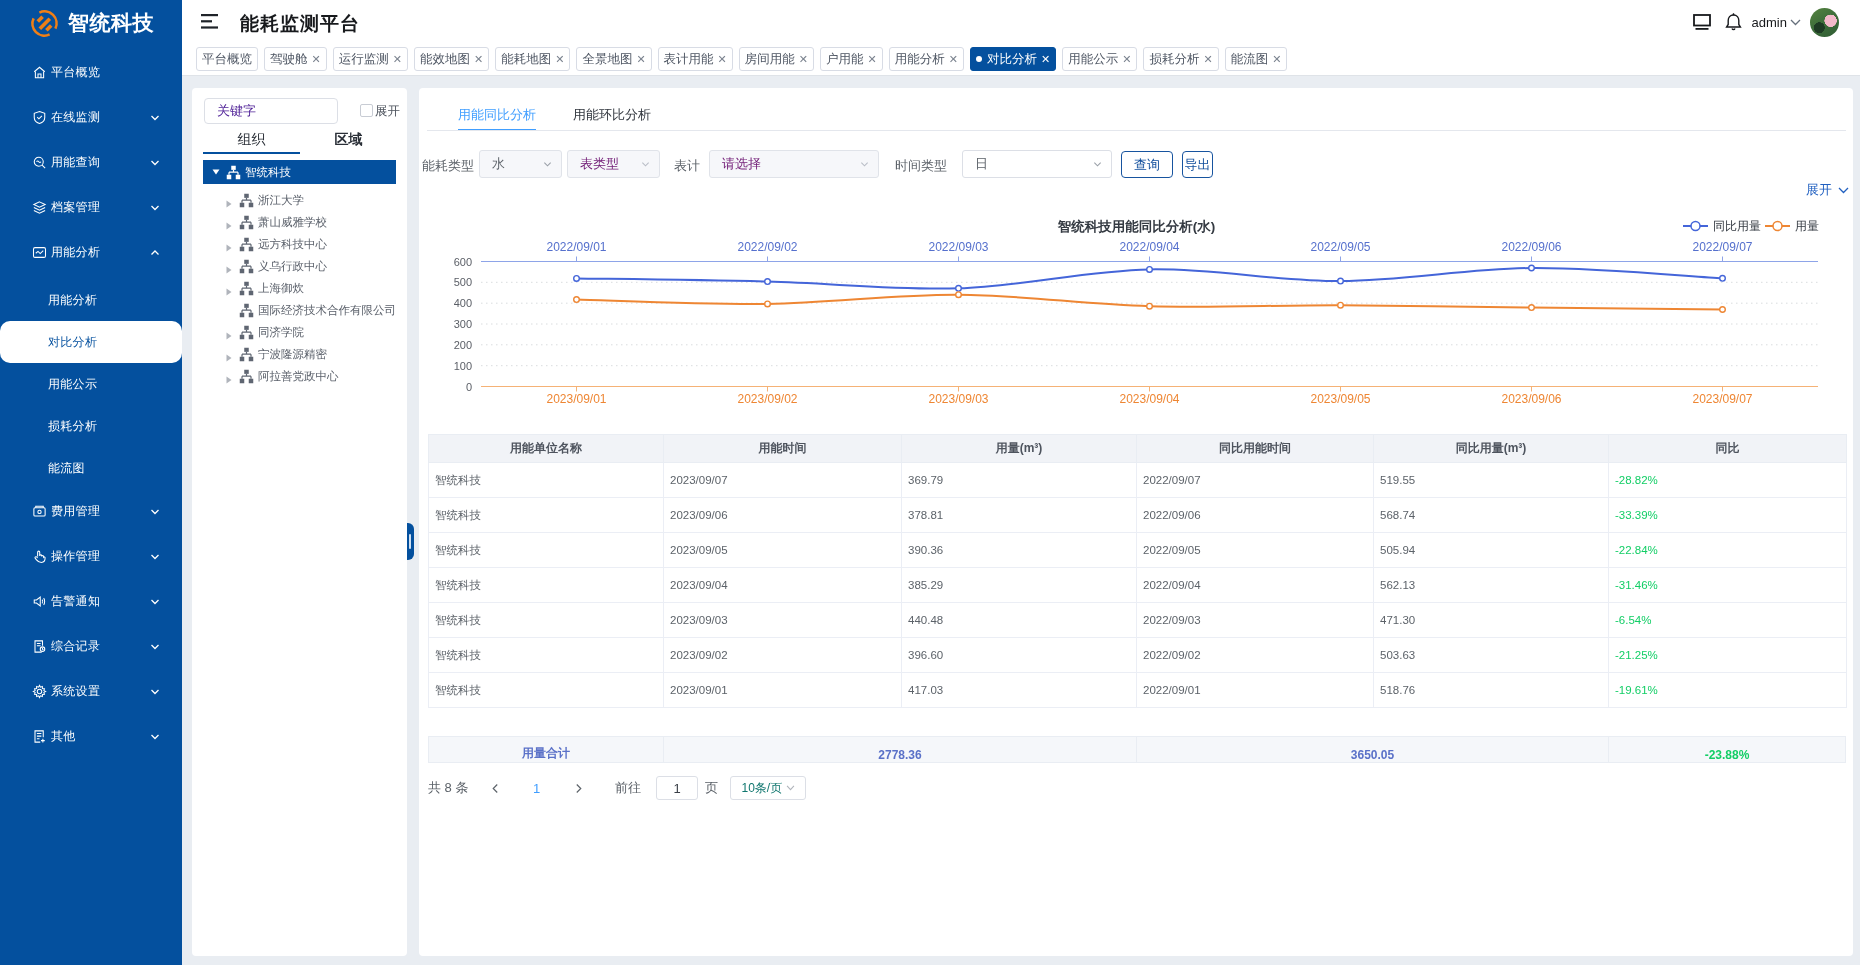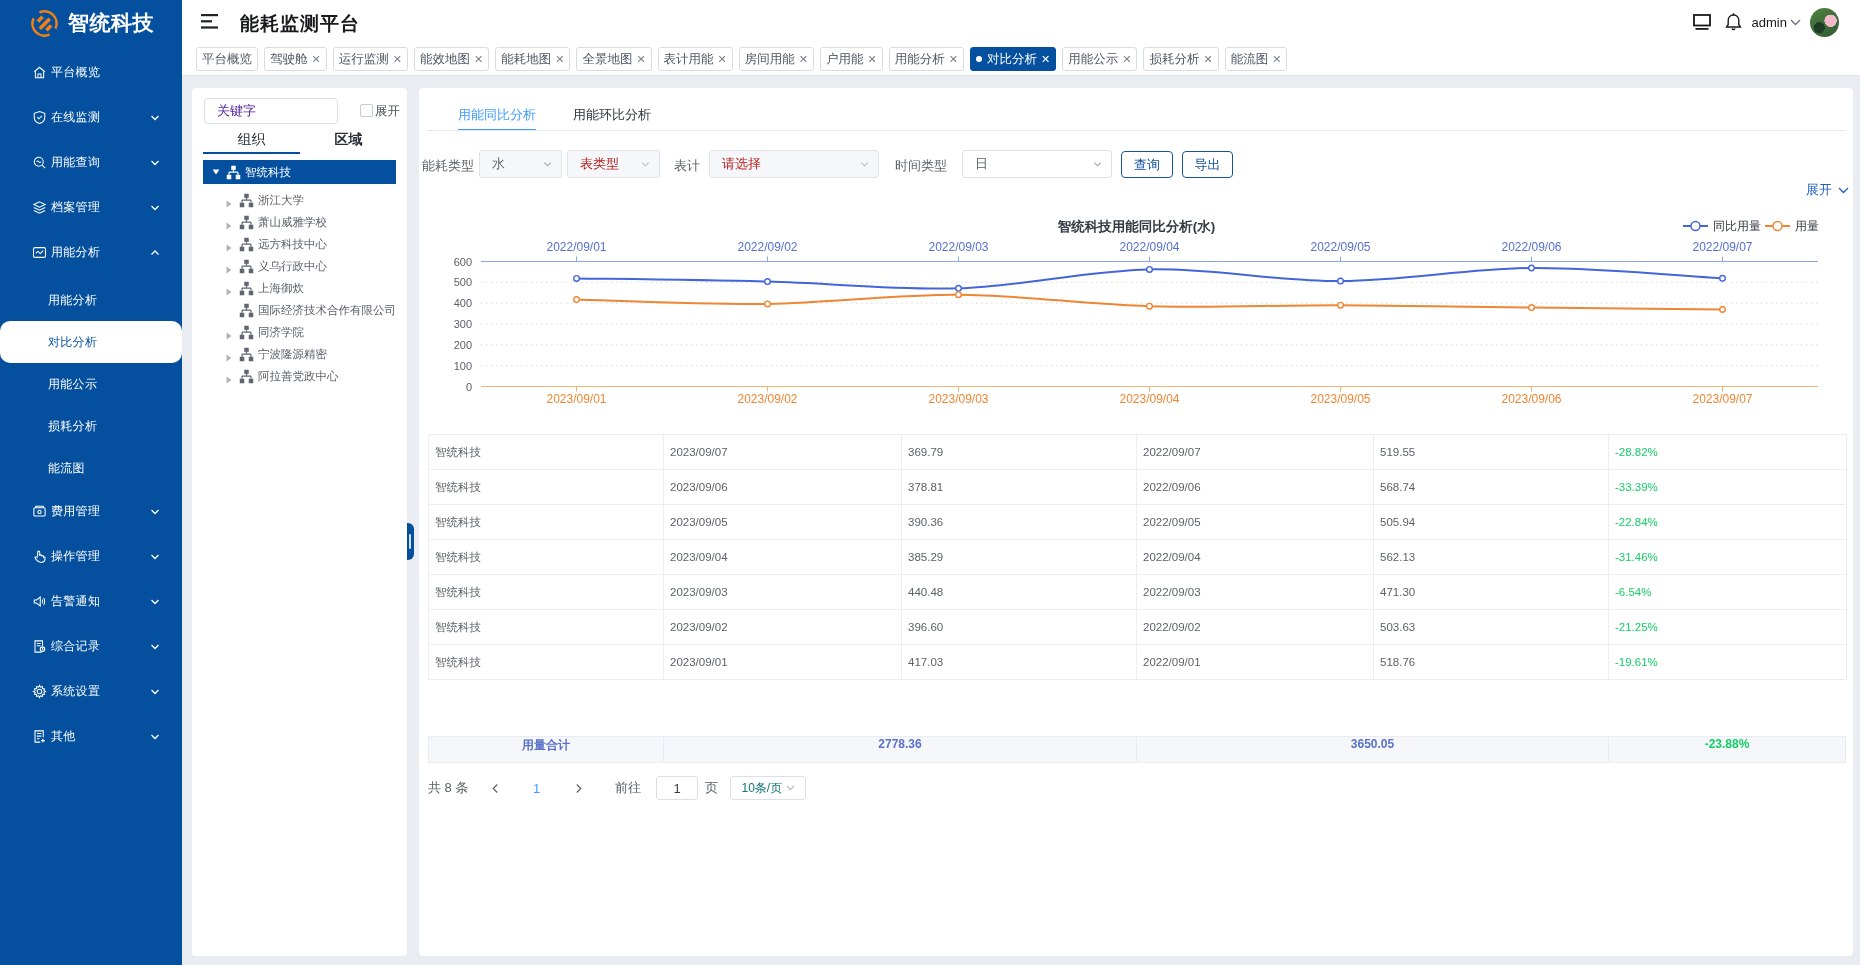--- a/index.html
+++ b/index.html
@@ -53,32 +53,32 @@
 .lvl1{padding-left:19px;align-items:flex-end;}
 
 .itab{position:absolute;top:106px;font-size:13px;}
 #itab1{left:458px;color:#409eff;}
 #itab2{left:573px;color:#2f343c;}
 #iunder{position:absolute;left:458px;top:129px;width:78px;height:2px;background:#409eff;}
 #idivide{position:absolute;left:427px;top:130px;width:1419px;height:1px;background:#e4e7ed;}
 
 .flab{position:absolute;top:157px;font-size:13px;color:#5c6269;}
 .fsel{position:absolute;top:150px;height:28px;border:1px solid #e0e3e9;border-radius:3px;background:#f6f7fa;font-size:13px;color:#5c6269;line-height:26px;padding-left:12px;}
-.fsel.ph{color:#b91c1c;}
+.fsel.ph{color:#701a75;}
 .fsel .vv{position:absolute;right:9px;top:9px;width:9px;height:9px;}
 .fbtn{position:absolute;top:151px;height:27px;border:1px solid #17549f;border-radius:4px;background:#fff;color:#114e9c;font-size:13px;text-align:center;line-height:25px;}
 #expand{position:absolute;left:1806px;top:181px;font-size:13px;color:#2160c0;}
 
 #tbl{position:absolute;left:428px;top:434px;width:1418px;border-collapse:collapse;table-layout:fixed;font-size:11.5px;}
 #tbl th{height:28px;background:#f1f3f7;color:#4e545e;font-weight:bold;border:1px solid #e9edf3;text-align:center;font-size:12px;}
 #tbl td{height:35px;border:1px solid #ebeef5;color:#5c6269;padding:0 6px;background:#fff;}
 .tr_r{text-align:left;}
 #tbl td.grn{color:#13ce66;}
 #sumrow{position:absolute;left:428px;top:736px;width:1418px;height:27px;display:flex;font-size:12px;background:#f5f7fa;border:1px solid #e9edf3;}
-#sumrow div{display:flex;align-items:flex-start;justify-content:center;color:#5a71c8;border-right:1px solid #e9edf3;}
+#sumrow div{display:flex;align-items:flex-end;justify-content:center;color:#5a71c8;border-right:1px solid #e9edf3;}
 #sumrow div:last-child{border-right:none;color:#13ce66;}
 
 #pager{position:absolute;left:428px;top:775px;width:500px;height:26px;font-size:13px;color:#5c6269;} #pager .pa{position:absolute;top:0;height:26px;display:flex;align-items:center;}
 </style>
 </head>
 <body>
 
 <div id="side">
   <div id="logo">
     <svg width="29" height="29" viewBox="0 0 29 29">
@@ -452,21 +452,21 @@
     </svg></div>
 <div class="flab" style="left:674px;">表计</div>
 <div class="fsel ph" style="left:709px;width:170px;">请选择<svg class="vv" viewBox="0 0 10 10">
       <path d="M1.5 3 L5 6.5 L8.5 3" fill="none" stroke="#b9bec6" stroke-width="1.2"></path>
     </svg></div>
 <div class="flab" style="left:895px;">时间类型</div>
 <div class="fsel" style="left:962px;width:150px;background:#fff;border-color:#dcdfe6;">日<svg class="vv" viewBox="0 0 10 10">
       <path d="M1.5 3 L5 6.5 L8.5 3" fill="none" stroke="#9aa0a8" stroke-width="1.2"></path>
     </svg></div>
 <div class="fbtn" style="left:1121px;width:52px;">查询</div>
-<div class="fbtn" style="left:1182px;width:51px;">导出</div>
+<div class="fbtn" style="left:1182px;width:31px;">导出</div>
 <div id="expand">展开 <svg width="11" height="7" viewBox="0 0 11 7" style="margin-left:2px;">
       <path d="M1 1 L5.5 5.5 L10 1" fill="none" stroke="#2160c0" stroke-width="1.3"></path>
     </svg></div>
 
 <svg id="chart" style="position:absolute;left:427px;top:200px;" width="1419" height="230" viewBox="0 0 1419 230">
     <line x1="54" x2="1391" y1="165.7" y2="165.7" stroke="#d9dcde" stroke-width="1" stroke-dasharray="1.5 3.5"></line>
     <line x1="54" x2="1391" y1="144.8" y2="144.8" stroke="#d9dcde" stroke-width="1" stroke-dasharray="1.5 3.5"></line>
     <line x1="54" x2="1391" y1="124.0" y2="124.0" stroke="#d9dcde" stroke-width="1" stroke-dasharray="1.5 3.5"></line>
     <line x1="54" x2="1391" y1="103.2" y2="103.2" stroke="#d9dcde" stroke-width="1" stroke-dasharray="1.5 3.5"></line>
     <line x1="54" x2="1391" y1="82.3" y2="82.3" stroke="#d9dcde" stroke-width="1" stroke-dasharray="1.5 3.5"></line>
@@ -535,20 +535,28 @@
 <table id="tbl">
 <colgroup>
       <col style="width:235px">
       <col style="width:238px">
       <col style="width:235px">
       <col style="width:237px">
       <col style="width:235px">
       <col style="width:238px">
     </colgroup>
 <tbody>
+      <tr>
+        <th>用能单位名称</th>
+        <th>用能时间</th>
+        <th>用量(m³)</th>
+        <th>同比用能时间</th>
+        <th>同比用量(m³)</th>
+        <th>同比</th>
+      </tr>
 <tr>
         <td>智统科技</td>
         <td>2023/09/07</td>
         <td class="tr_r">369.79</td>
         <td>2022/09/07</td>
         <td class="tr_r">519.55</td>
         <td class="grn">-28.82%</td>
       </tr>
 <tr>
         <td>智统科技</td>

